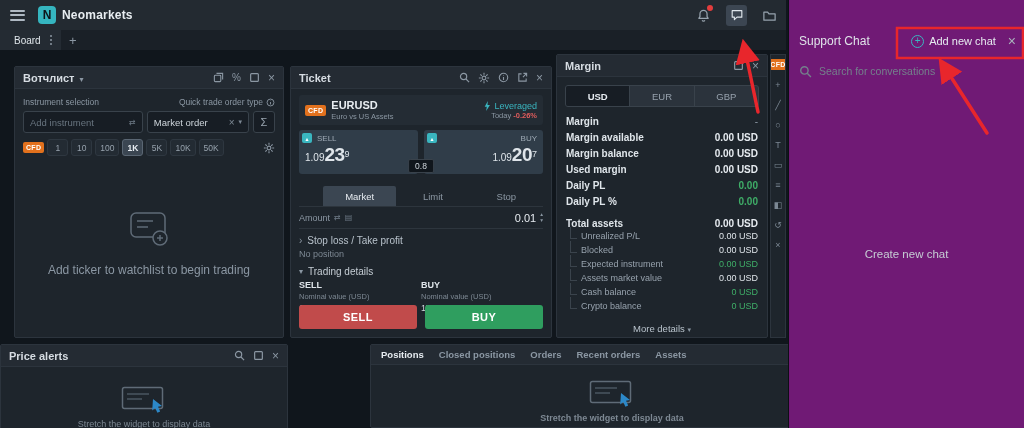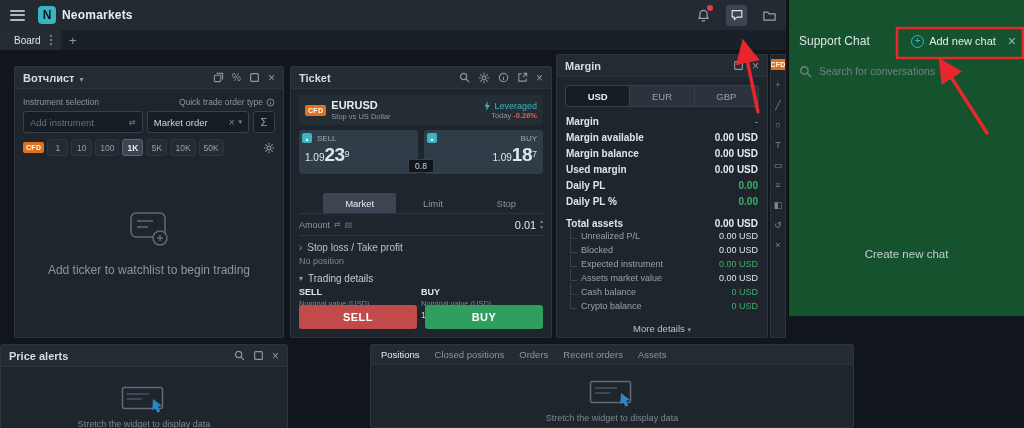--- a/index.html
+++ b/index.html
@@ -87,21 +87,21 @@
   .mini { position:absolute; top:3px; left:3px; width:10px; height:10px; background:#3ab6c0; border-radius:2px;
           color:#fff; font-size:6px; display:flex; align-items:center; justify-content:center; }
   .side-label { font-size:8px; color:#9fabb6; margin:1px 0 0 12px; }
   .pbox.buy .side-label { text-align:right; margin:1px 0 0 0; }
   .pline { font-size:10px; color:#dfe5ea; margin-top:1px; white-space:nowrap; }
   .pline .big { font-size:19px; font-weight:bold; letter-spacing:-.5px; }
   .pline sup { font-size:9px; vertical-align:super; }
   .pbox.buy .pline { text-align:right; }
   .spread { position:absolute; left:50%; bottom:1px; transform:translateX(-50%); background:#10161c;
             border:1px solid #39424b; border-radius:2px; font-size:8.5px; color:#cfd6dc; padding:1px 6px; z-index:1;margin-top:36px; }
-  .tk-tabs { display:flex; margin-top:19px; border-bottom:1px solid #2d353d;padding-left:24px; }
+  .tk-tabs { display:flex; margin-top:12px; border-bottom:1px solid #2d353d;padding-left:24px; }
   .tk-tab { flex:1; height:20px; display:flex; align-items:center; justify-content:center;
             font-size:9.5px; color:#8b97a3; cursor:pointer; }
   .tk-tab.active { background:#3b4652; color:#e6ebf0; border-radius:2px 2px 0 0; }
   .amount-row { height:22px; display:flex; align-items:center; gap:4px; border-bottom:1px solid #2d353d; }
   .a-lbl { font-size:9px; color:#8b97a3; }
   .a-ico { font-size:8px; color:#6f7c88; cursor:pointer; }
   .a-val { margin-left:auto; font-size:11px; color:#e6ebf0; }
   .stepper { display:flex; flex-direction:column; line-height:1; color:#8b97a3; font-size:5.5px; cursor:pointer; }
   .pieces { font-size:8px; color:#7d8893; margin-top:3px; }
   .sltp { display:flex; align-items:center; gap:5px; font-size:10px; color:#b8c2cb; height:18px; margin-top:2px; cursor:pointer; }
@@ -144,31 +144,31 @@
   .more .w-caret { font-size:7px; }
 
   
   .vstrip { position:absolute; left:770px; top:54px; width:16px; height:284px; background:#1e252c;
             border:1px solid #2c343d; overflow:hidden; display:flex; flex-direction:column;
             align-items:center; padding-top:4px; gap:11px; }
   .vstrip .tool { color:#7b8793; font-size:9px; line-height:1; cursor:pointer; }
 
   
   .price-alerts { left:0; top:344px; width:288px; height:88px; }
-  .positions { left:370px; top:344px; width:484px; height:84px; }
+  .positions { left:370px; top:344px; width:484px; height:84px;font-weight:bold; }
   .pos-tabs { height:20px; background:#242b33; display:flex; align-items:center; gap:15px; padding:0 10px;
               border-bottom:1px solid #2c343d; font-size:9.5px; color:#8b97a3; }
   .pos-tab { cursor:pointer; white-space:nowrap; }
   .pos-tab.active { color:#e6ebf0; }
   .empty-mini { height:calc(100% - 21px); display:flex; flex-direction:column; align-items:center;
                 justify-content:flex-end; padding-bottom:3px; gap:3px; }
   .empty-mini-text { font-size:9px; color:#7d8893; }
 
   
-  .support-chat { position:absolute; left:788px; top:0; width:236px; height:316px; background:#14532d;
+  .support-chat { position:absolute; left:788px; top:0; width:236px; height:428px; background:#701a75;
                   border-left:1px solid #0c1014; }
   .sc-head { position:absolute; left:10px; right:8px; top:30px; height:22px; display:flex; align-items:center; }
   .sc-title { font-size:12px; color:#dfe4e9; }
   .sc-add { margin-left:auto; display:flex; align-items:center; gap:5px; color:#e6ebf0; font-size:11px; cursor:pointer; }
   .plus-circ { width:13px; height:13px; border-radius:50%; border:1.4px solid #3ab6c0; color:#3ab6c0;
                font-size:10px; line-height:1; display:flex; align-items:center; justify-content:center; }
   .sc-close { margin-left:12px; color:#aab4bd; font-size:14px; cursor:pointer; }
   .sc-search { position:absolute; left:10px; right:10px; top:60px; height:22px; display:flex;
                align-items:center; gap:7px; }
   .sc-search input { flex:1; background:transparent; border:none; outline:none; color:#cfd6dc; font-size:10.5px; }
@@ -318,21 +318,21 @@
             <path d="M7 1.5h3.5V5M10.5 1.5L6.5 5.5"></path>
           </svg>
         <span class="close-glyph">×</span>
       </span>
     </div>
     <div class="tk-body">
       <div class="tk-instr">
         <span class="cfd-badge">CFD</span>
         <span class="tk-id">
           <div class="tk-sym">EURUSD</div>
-          <div class="tk-name">Stop vs US Dollar</div>
+          <div class="tk-name">Euro vs US Assets</div>
         </span>
         <span class="tk-right">
           <div class="tk-lev">
             <svg viewBox="0 0 10 14" width="7" height="10">
                 <path d="M5.5 0L1 8h3l-1 6 5.5-8.5H5z" fill="#3ab6c0"></path>
               </svg>
             <span>Leveraged</span>
           </div>
           <div class="tk-today">
             <span>Today</span>
@@ -346,21 +346,21 @@
           <span class="mini">▴</span>
           <div class="side-label">SELL</div>
           <div class="pline">
             <span>1.09</span><span class="big">23</span><sup>9</sup>
           </div>
         </div>
         <div class="pbox buy">
           <span class="mini">▴</span>
           <div class="side-label">BUY</div>
           <div class="pline">
-            <span>1.09</span><span class="big">18</span><sup>7</sup>
+            <span>1.09</span><span class="big">20</span><sup>7</sup>
           </div>
         </div>
         <span class="spread">0.8</span>
       </div>
 
       <div class="tk-tabs">
         <span class="tk-tab active">Market</span>
         <span class="tk-tab">Limit</span>
         <span class="tk-tab">Stop</span>
       </div>

